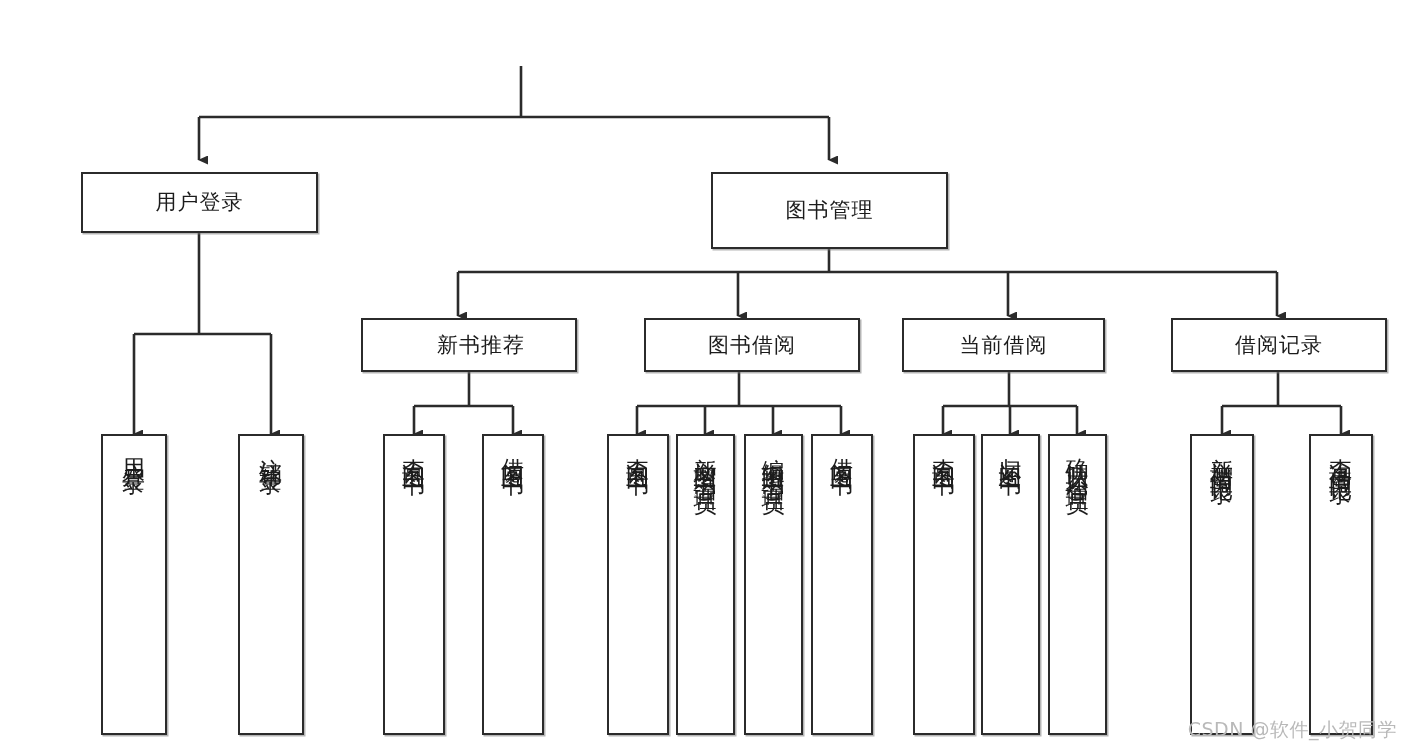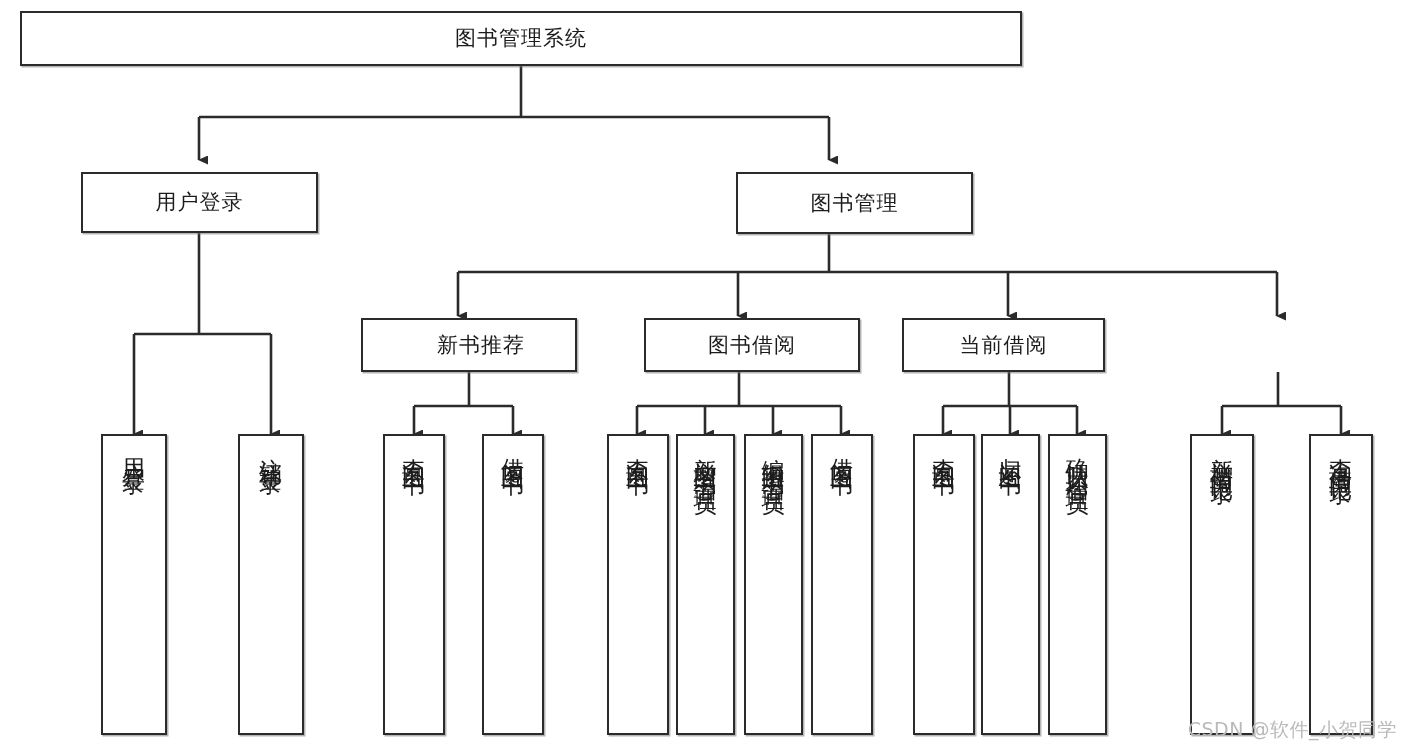--- a/index.html
+++ b/index.html
@@ -117,39 +117,39 @@
       <path d="M1010,406 L1010,434" marker-end="url(#arrow)"></path>
       <path d="M1077,406 L1077,434" marker-end="url(#arrow)"></path>
 
       <path d="M1278,372 L1278,406"></path>
       <path d="M1222,406 L1341,406"></path>
       <path d="M1222,406 L1222,434" marker-end="url(#arrow)"></path>
       <path d="M1341,406 L1341,434" marker-end="url(#arrow)"></path>
     </g>
   </svg>
 
-  <div class="node horiz" style="left:20px; top:11px; width:1002px; height:55px;">
-    <span class="label">图书管理系统</span>
-  </div>
 
   <div class="node horiz" style="left:81px; top:172px; width:237px; height:61px;">
     <span class="label">用户登录</span>
   </div>
-  <div class="node horiz" style="left:736px; top:172px; width:237px; height:62px;">
+  <div class="node horiz" style="left:711px; top:172px; width:237px; height:77px;">
     <span class="label">图书管理</span>
   </div>
 
   <div class="node horiz" style="left:361px; top:318px; width:216px; height:54px;padding-left:24px;">
     <span class="label">新书推荐</span>
   </div>
   <div class="node horiz" style="left:632px; top:318px; width:216px; height:54px;margin-left:12px;">
     <span class="label">图书借阅</span>
   </div>
   <div class="node horiz" style="left:902px; top:318px; width:203px; height:54px;">
     <span class="label">当前借阅</span>
+  </div>
+  <div class="node horiz" style="left:1171px; top:318px; width:216px; height:54px;">
+    <span class="label">借阅记录</span>
   </div>
 
   <div class="node vert" style="left:101px; top:434px; width:66px; height:301px;">
     <span class="label">用户登录</span>
   </div>
   <div class="node vert" style="left:238px; top:434px; width:66px; height:301px;">
     <span class="label">注销登录</span>
   </div>
 
   <div class="node vert" style="left:383px; top:434px; width:62px; height:301px;">

